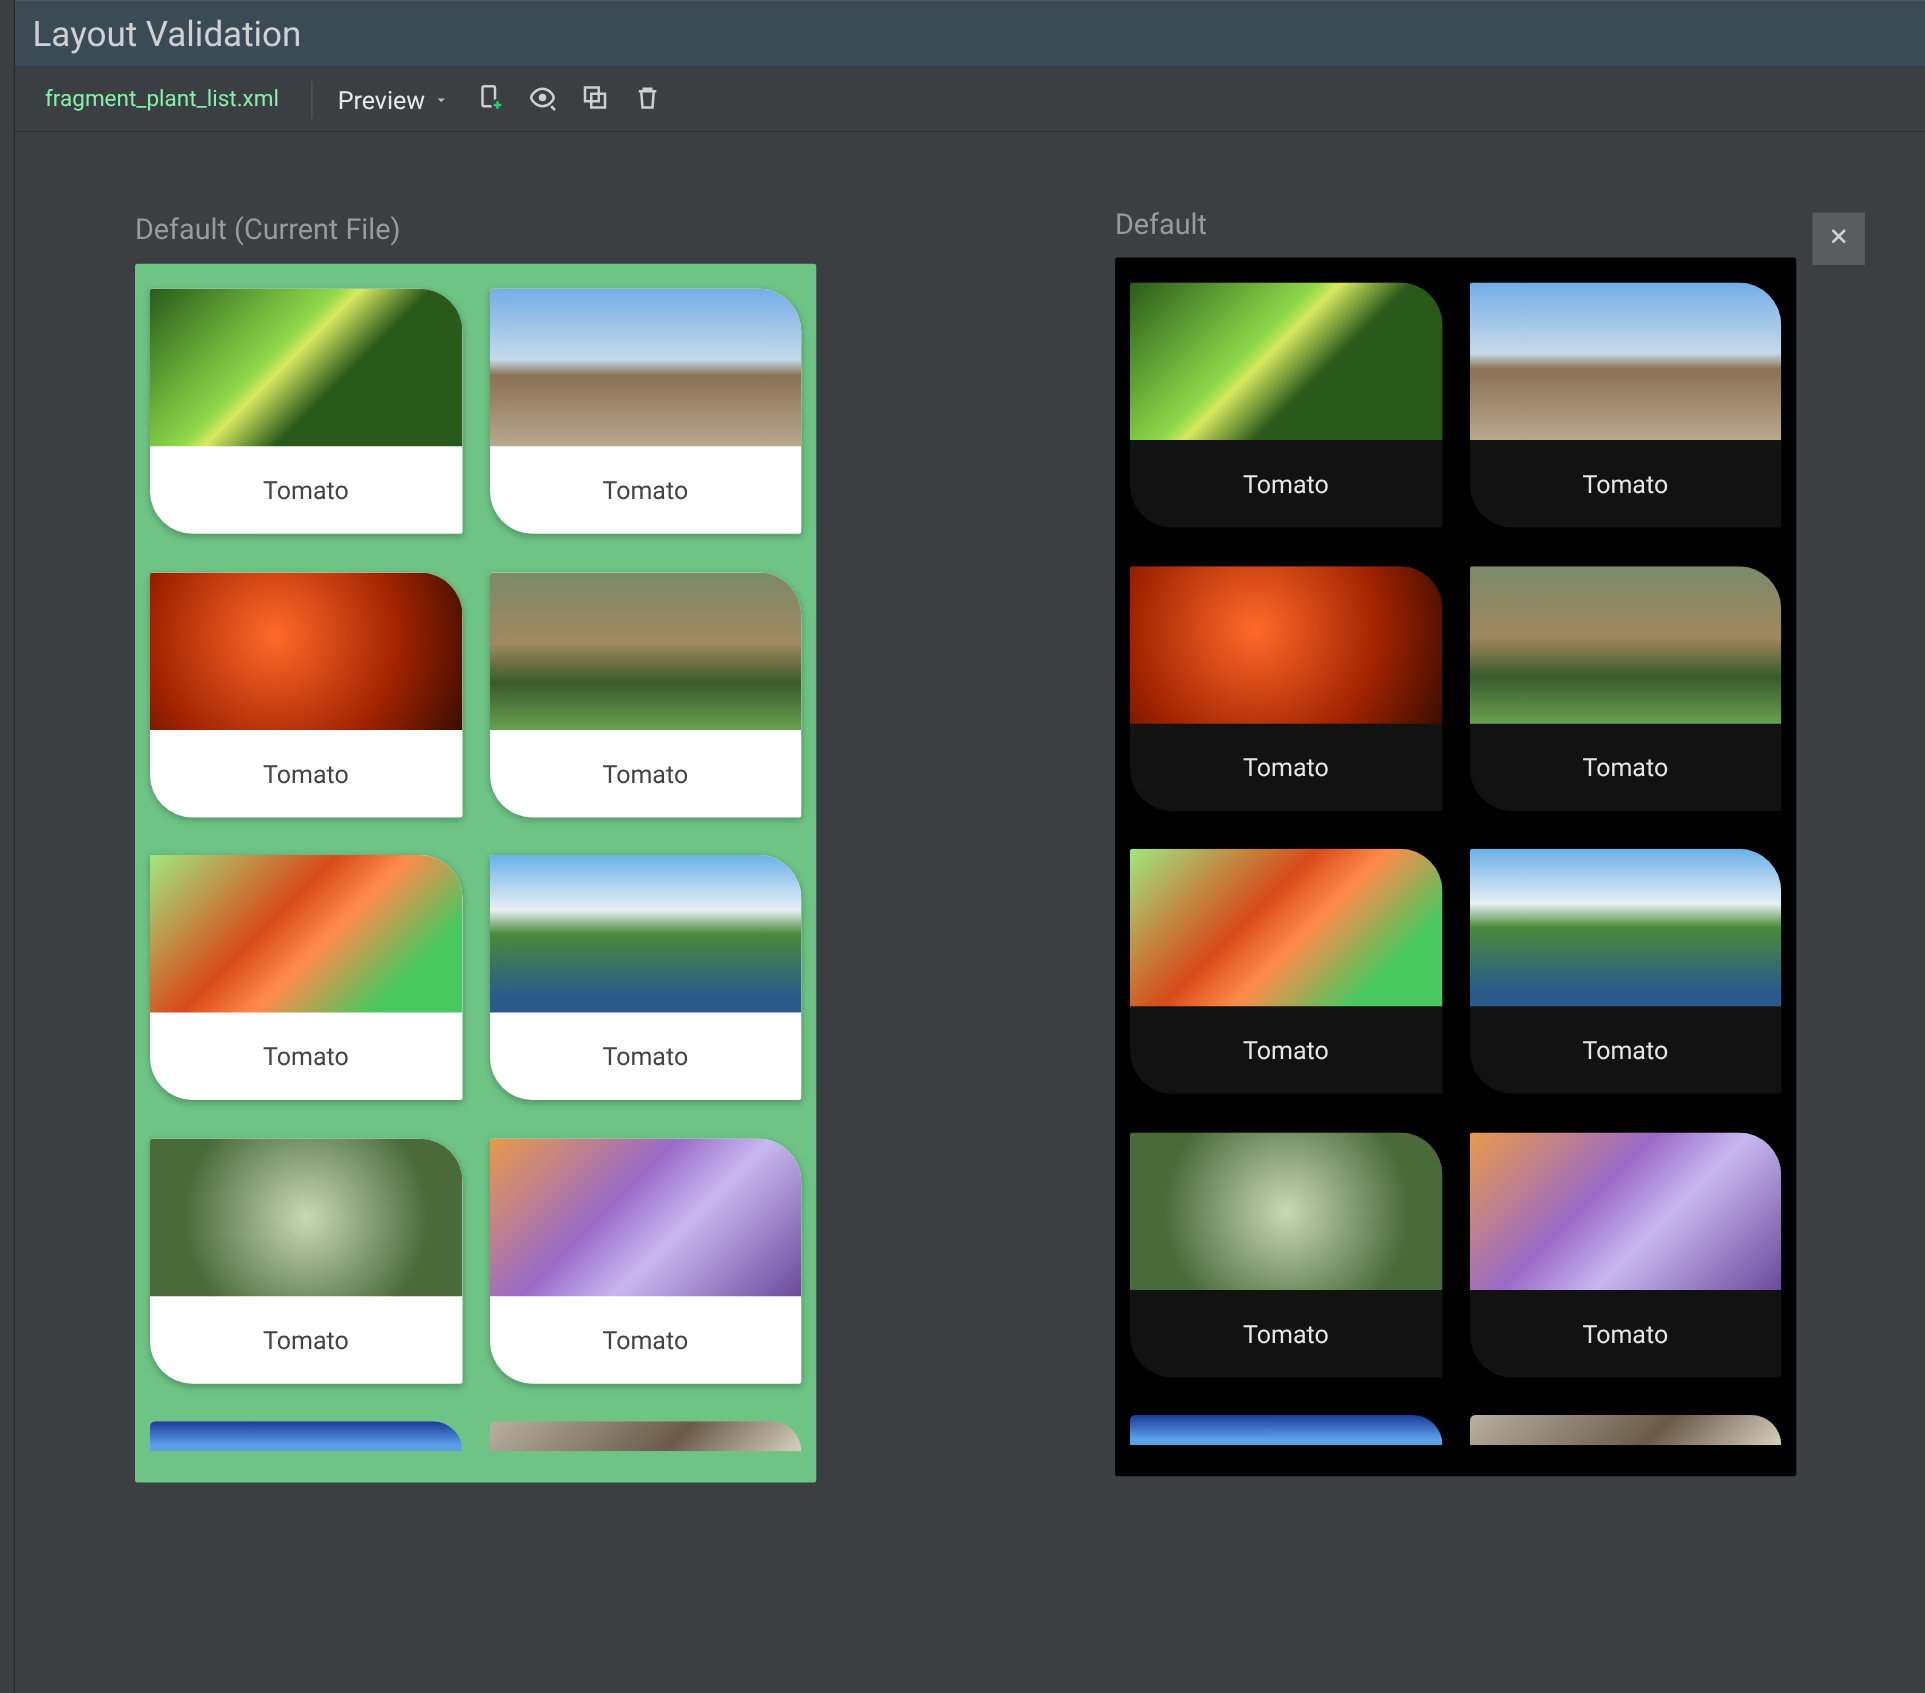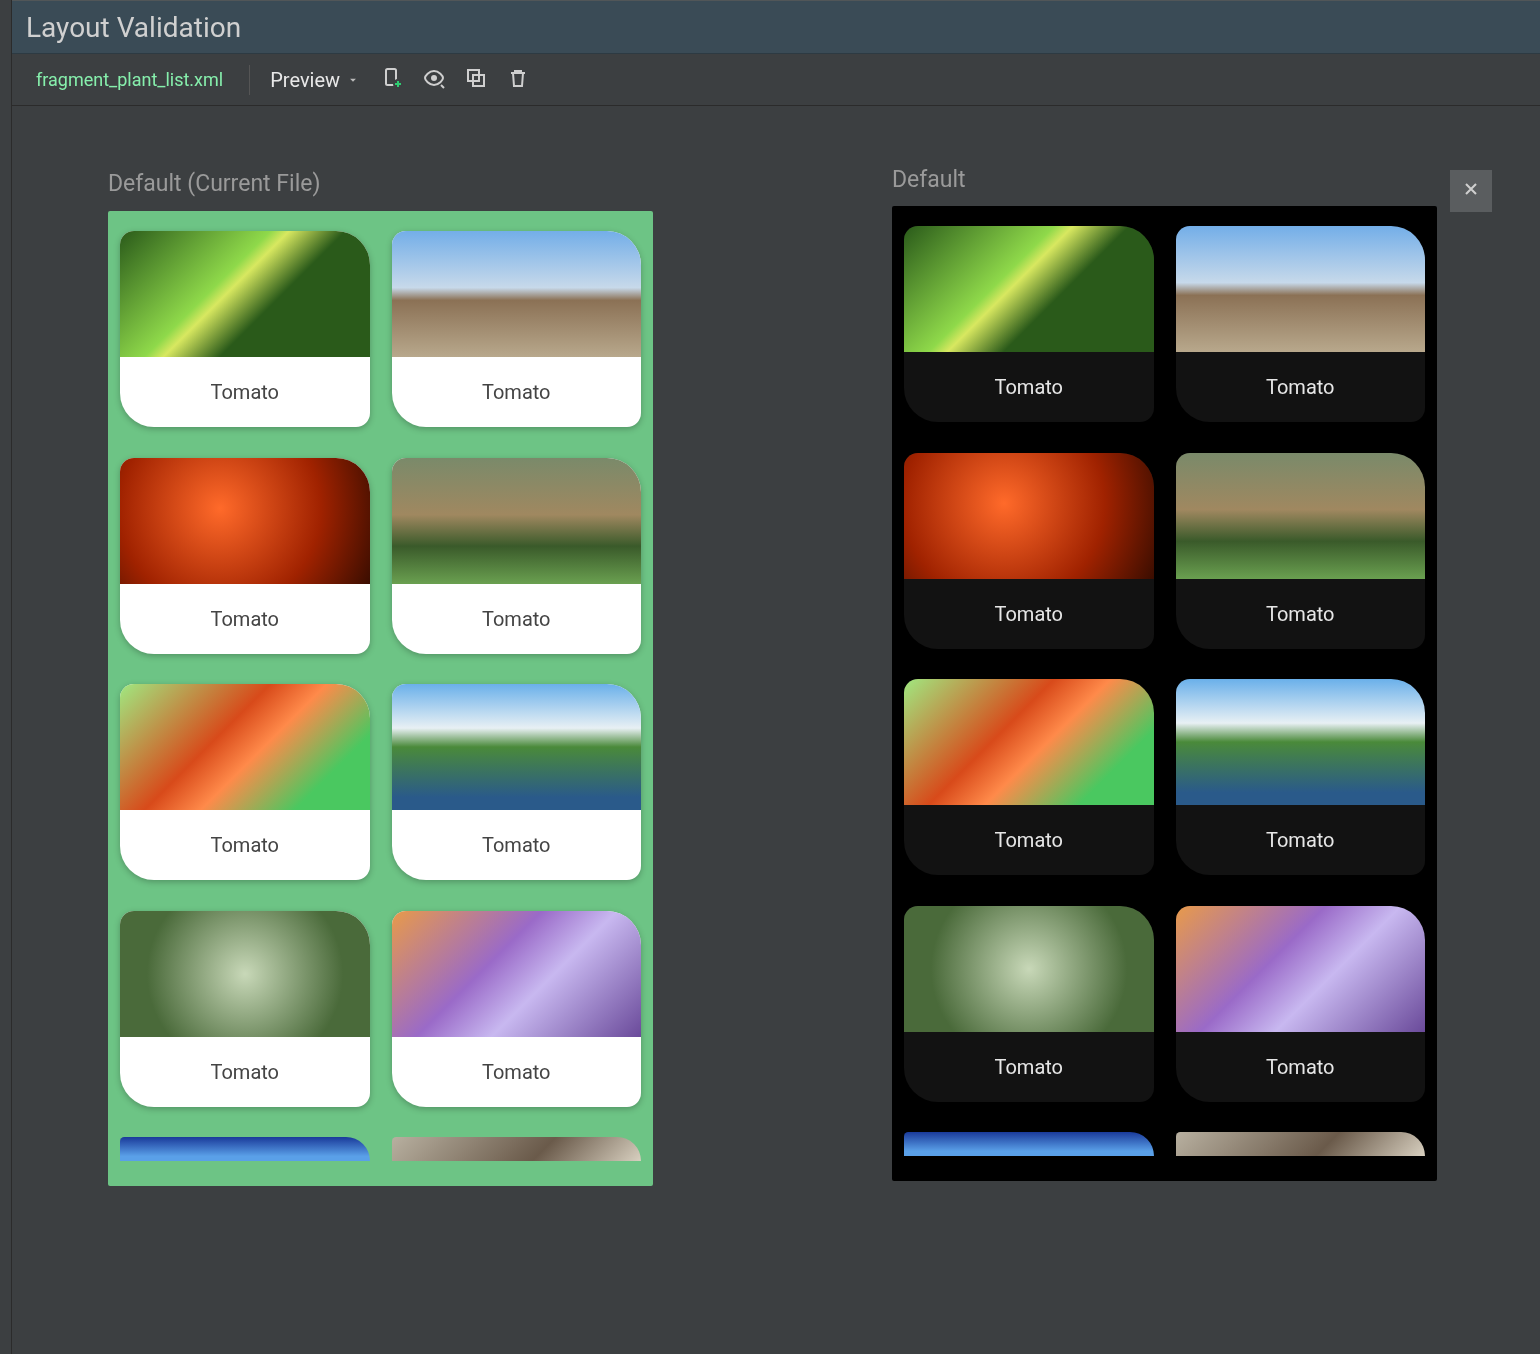--- a/index.html
+++ b/index.html
@@ -103,21 +103,21 @@
   .grid {
     padding: 20px 12px;
     display: grid;
     grid-template-columns: 1fr 1fr;
     gap: 26px 22px;
     height: 100%;
     overflow: hidden;
   }
   .card {
     background: #ffffff;
-    border-radius: 14px;
+    border-radius: 2px;
     overflow: hidden;
     display: flex;
     flex-direction: column;
     border-top-right-radius: 34px;
     border-bottom-left-radius: 34px;
     box-shadow: 0 2px 6px rgba(0,0,0,0.25);
     height: 196px;
   }
   .card.dark {
     background: #121212;

